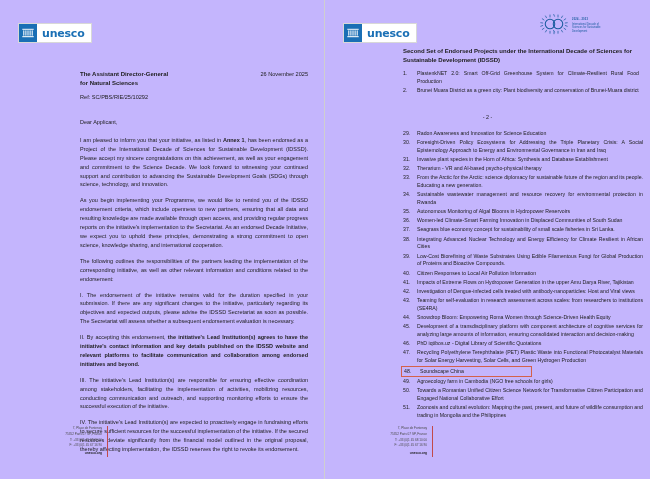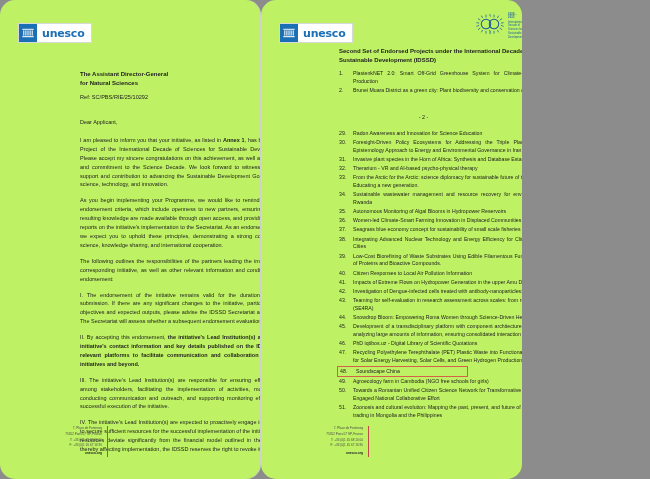--- a/index.html
+++ b/index.html
@@ -13,26 +13,25 @@
     font-family: "Liberation Sans", sans-serif;
     overflow: hidden;
   }
   .spread {
     display: flex;
     width: 650px;
     height: 479px;
   }
   .page {
     position: relative;
-    width: 261px;
+    width: 325px;
     height: 479px;
-    background: #bef264;
+    background: #c4b5fd;
     box-sizing: border-box;
     overflow: hidden;
-    border-radius: 15px;
   }
   .page-left { border-right: 1px solid #cfcfcf; }
 
   
   .unesco-logo {
     position: absolute;
     display: flex;
     align-items: center;
     border: 1px solid #d8d8d8;
     background: #ffffff;

